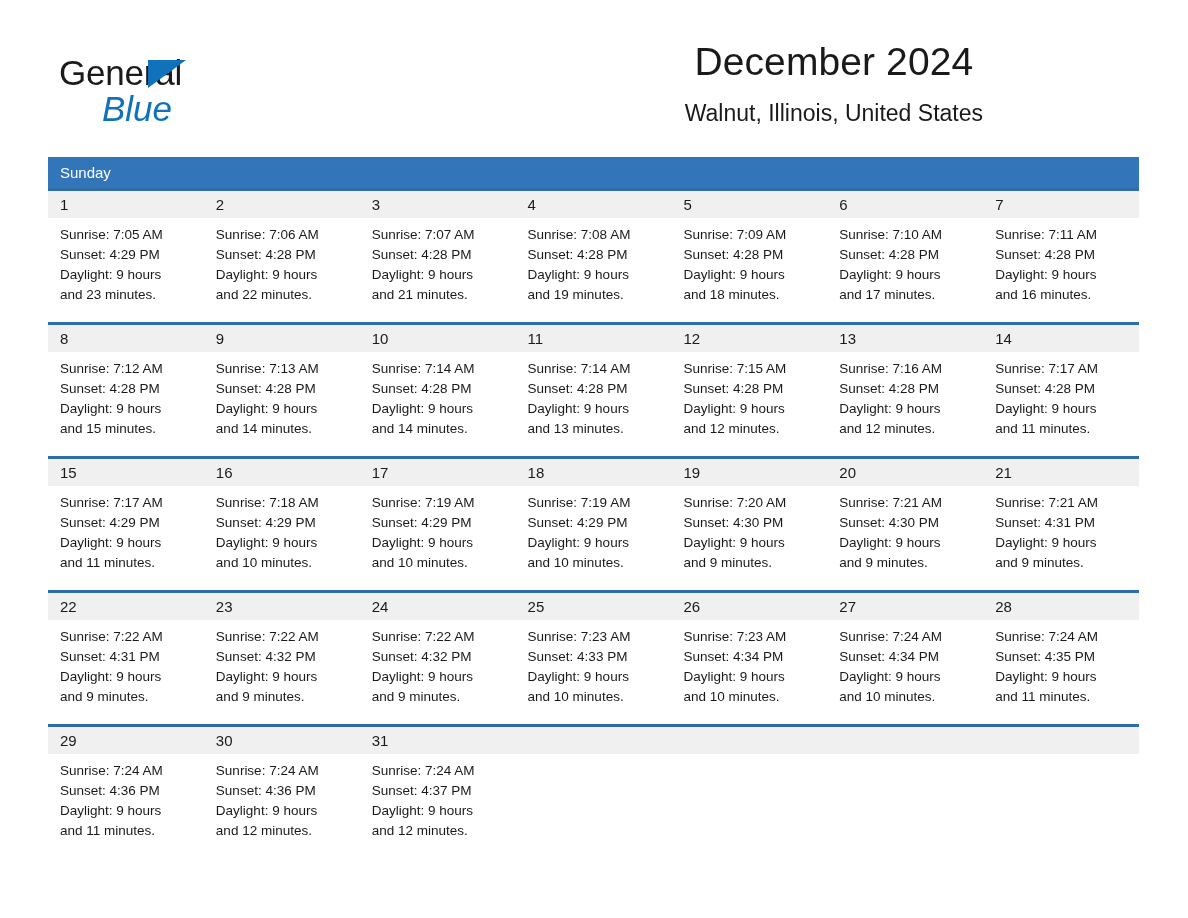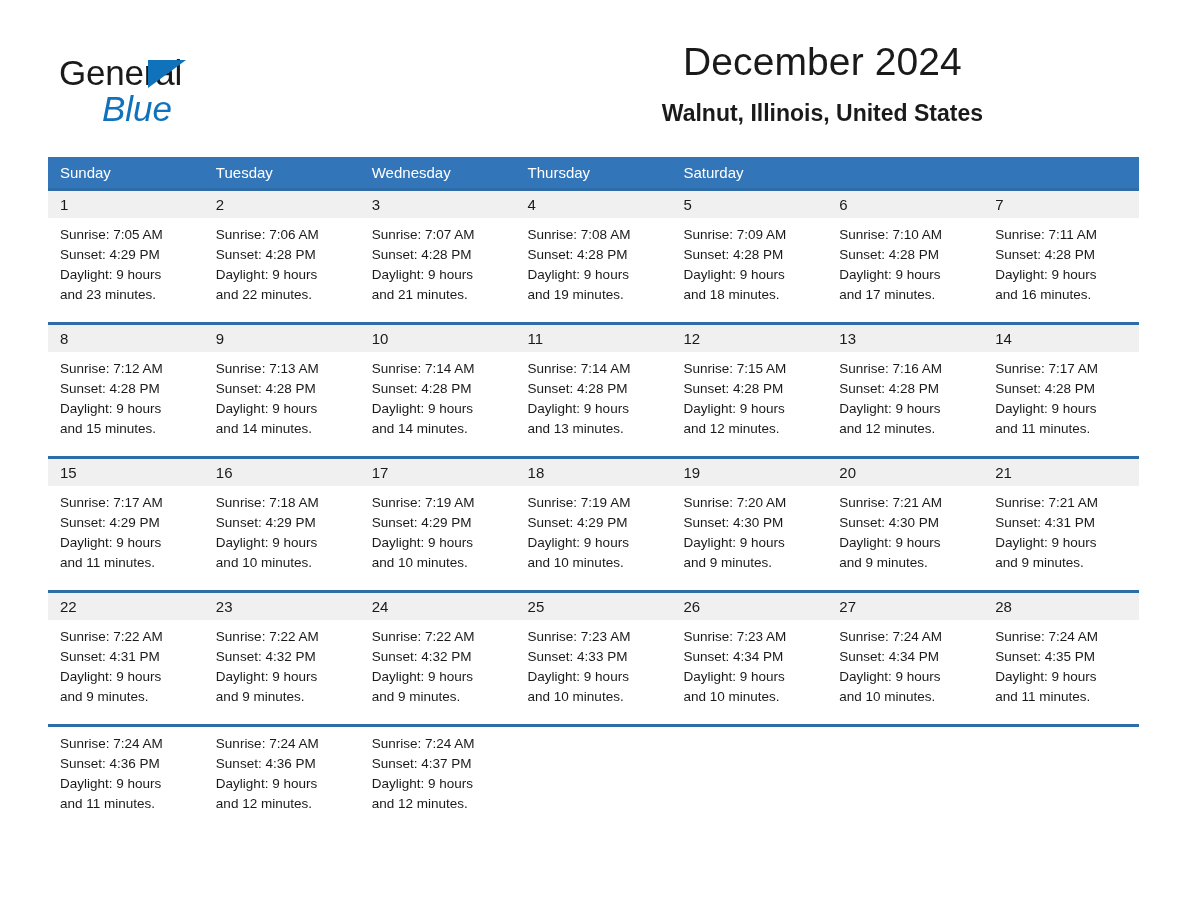--- a/index.html
+++ b/index.html
@@ -77,35 +77,36 @@
     line-height: 48px;
     font-weight: normal;
     margin: 0;
     letter-spacing: 0.1px;
   }
   .cal-subtitle {
     font-size: 23px;
     color: #1a1a1a;
     line-height: 30px;
     margin: 12px 0 0 0;
-    font-weight: bold;
+    font-weight: normal;
   }
 
   
   .calendar {
     position: absolute;
     left: 48px;
     top: 157px;
     width: 1091px;
   }
 
   .weekday-row {
     display: flex;
     background: #3275b8;
     height: 31px;
+    flex-direction: column;
   }
   .weekday-cell {
     width: 155.86px;
     color: #ffffff;
     font-size: 15px;
     line-height: 31px;
     padding-left: 12px;
     white-space: nowrap;
   }
 
@@ -396,20 +397,29 @@
             <div class="detail-cell">
               <div class="detail-line">Sunrise: 7:24 AM</div>
               <div class="detail-line">Sunset: 4:35 PM</div>
               <div class="detail-line">Daylight: 9 hours</div>
               <div class="detail-line">and 11 minutes.</div>
             </div>
           </div>
         </div>
         <div class="week">
           <div class="week-sep"></div>
+          <div class="daynum-band">
+            <div class="daynum-cell">29</div>
+            <div class="daynum-cell">30</div>
+            <div class="daynum-cell">31</div>
+            <div class="daynum-cell"></div>
+            <div class="daynum-cell"></div>
+            <div class="daynum-cell"></div>
+            <div class="daynum-cell"></div>
+          </div>
           <div class="detail-band">
             <div class="detail-cell">
               <div class="detail-line">Sunrise: 7:24 AM</div>
               <div class="detail-line">Sunset: 4:36 PM</div>
               <div class="detail-line">Daylight: 9 hours</div>
               <div class="detail-line">and 11 minutes.</div>
             </div>
             <div class="detail-cell">
               <div class="detail-line">Sunrise: 7:24 AM</div>
               <div class="detail-line">Sunset: 4:36 PM</div>

